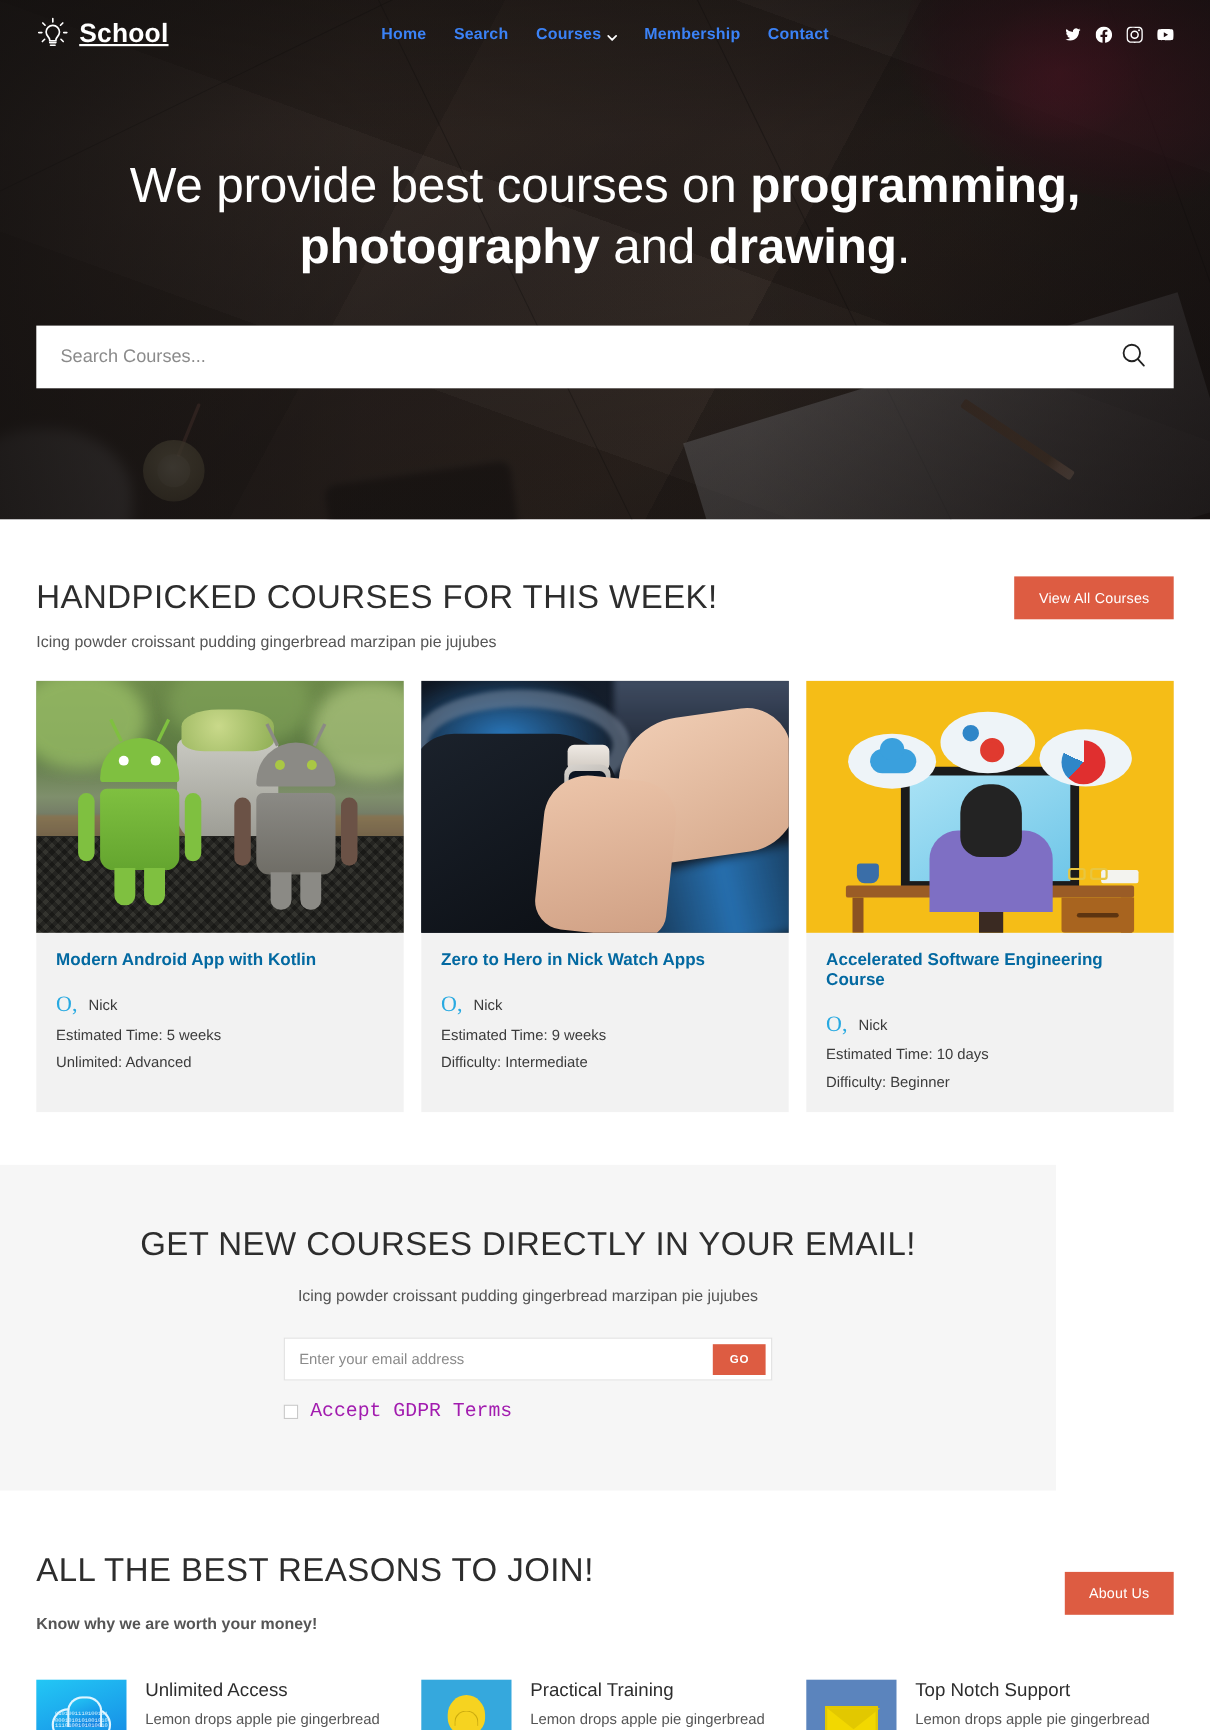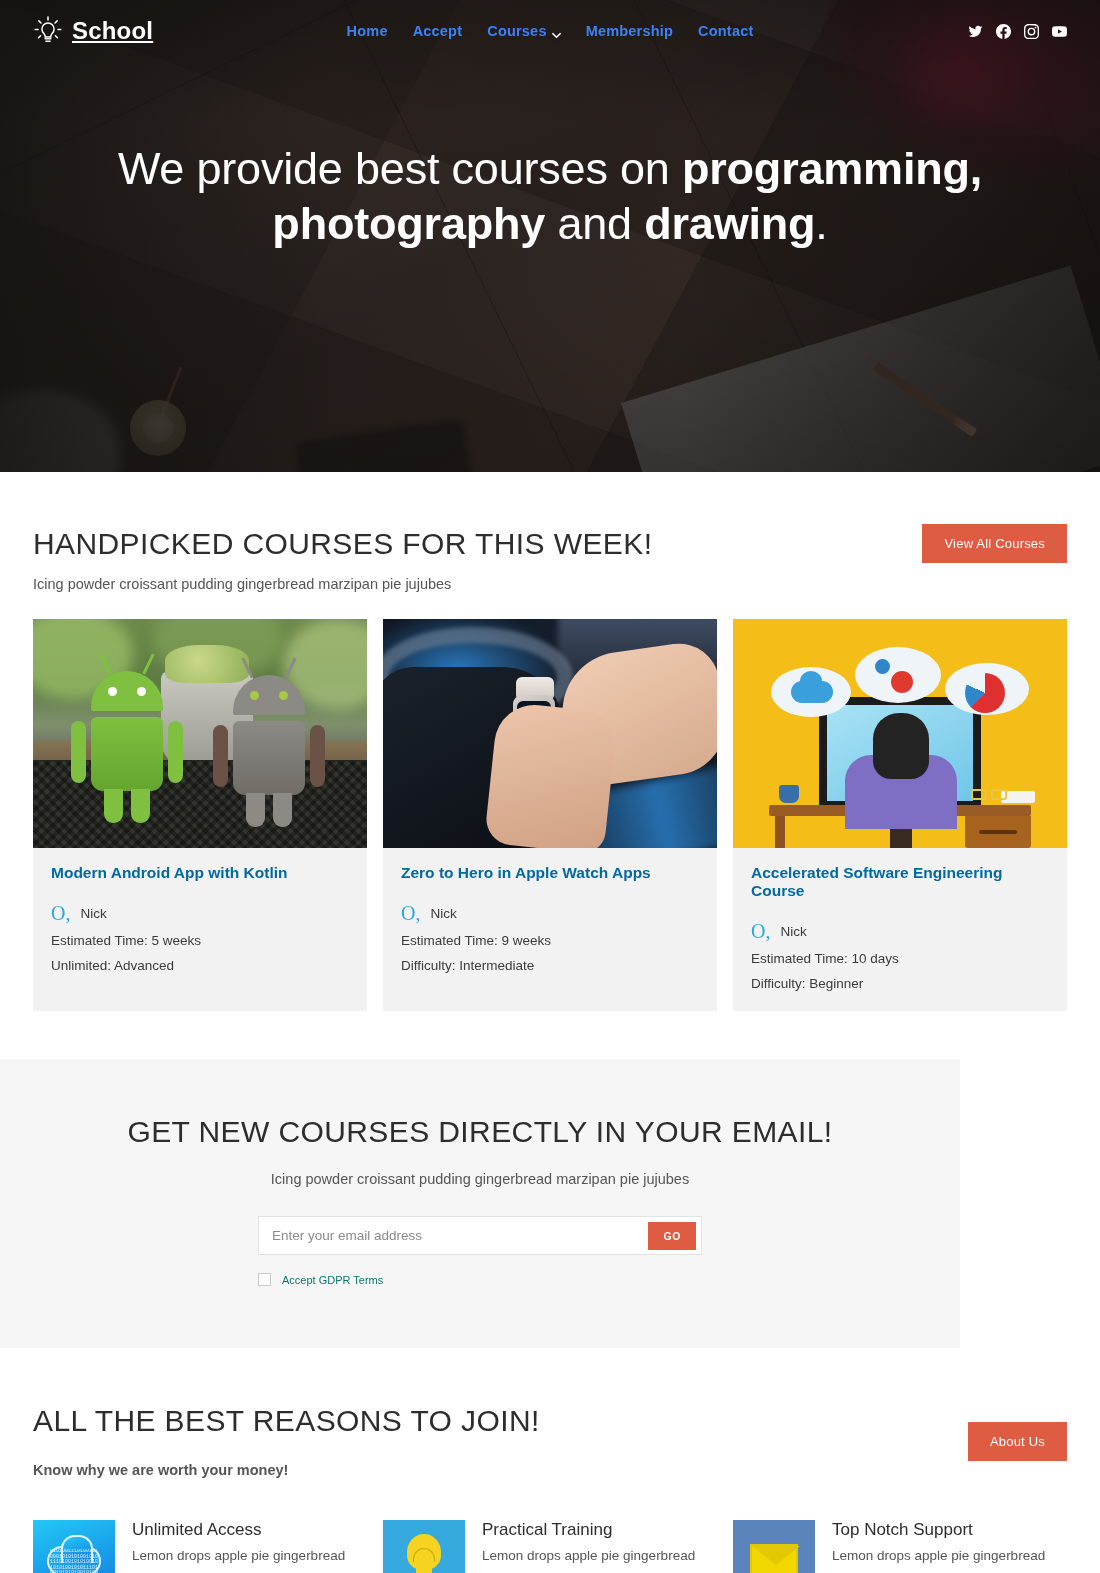--- a/index.html
+++ b/index.html
@@ -324,21 +324,21 @@
   .nl-go{
     background:#dd5c42;color:#fff;border:0;cursor:pointer;font-family:inherit;font-weight:700;
     font-size:10.5px;letter-spacing:.6px;padding:8px 15px;
   }
   .nl-check{
     margin:18px auto 0;width:444px;display:flex;align-items:center;gap:11px;
   }
   .nl-check .box{
     width:13px;height:13px;border:1px solid #c9c9c9;background:#fff;display:block;cursor:pointer;
   }
-  .nl-check label{font-size:11px;color:#0f766e;cursor:pointer;}
+  .nl-check label{font-size:18px;color:#a21caf;cursor:pointer;font-family:Liberation Mono, monospace;}
 
   
   .reasons{padding-top:56px;padding-bottom:0;}
   .reasons .sec-head{align-items:center;}
   .reasons .rhead-left{flex:1;}
   .features{display:flex;gap:16px;margin-top:42px;}
   .feature{width:334px;display:flex;gap:17px;}
   .f-icon{width:82px;height:82px;flex:0 0 82px;position:relative;overflow:hidden;}
   .f-title{font-size:17px;font-weight:400;color:#2d2d2d;}
   .f-text{font-size:13.5px;color:#555;line-height:1.95;margin-top:3px;}
@@ -404,21 +404,21 @@
         </svg>
       </span>
       <span class="brand-name">School</span>
     </a>
 
     <div class="mainnav">
       <a href="#">
           <span>Home</span>
         </a>
       <a href="#">
-          <span>Accept</span>
+          <span>Search</span>
         </a>
       <a href="#">
         <span>Courses</span>
         <span class="caret">
           <svg viewBox="0 0 10 10">
               <path d="M1 3l4 4 4-4" fill="none" stroke="#fff" stroke-width="1.8" stroke-linecap="round" stroke-linejoin="round"></path>
             </svg>
         </span>
       </a>
       <a href="#">
@@ -454,20 +454,31 @@
       </a>
     </div>
   </nav>
 
   <div class="hero-inner">
     <h1 class="hero-title">
       <span>We provide best courses on </span><b>programming,</b><br>
       <b>photography</b><span> and </span><b>drawing</b><span>.</span>
     </h1>
 
+    <div class="search-wrap">
+      <input class="search-input" type="text" placeholder="Search Courses..." value="" style="">
+      <button class="search-btn">
+        <span>
+          <svg viewBox="0 0 24 24">
+              <circle cx="10.5" cy="10.5" r="7.2"></circle>
+              <path d="M15.8 15.8L21 21.4" stroke-linecap="round"></path>
+            </svg>
+        </span>
+      </button>
+    </div>
   </div>
 </header>
 
 <section class="section courses">
   <div class="sec-head">
     <h2 class="sec-title">HANDPICKED COURSES FOR THIS WEEK!</h2>
     <button class="btn-accent">View All Courses</button>
   </div>
   <p class="sec-sub">Icing powder croissant pudding gingerbread marzipan pie jujubes</p>
 
@@ -528,21 +539,21 @@
         <div class="blue2"></div>
         <div class="sleeve"></div>
         <div class="hand-back"></div>
         <div class="strap"></div>
         <div class="watchcase"></div>
         <div class="watchface"></div>
         <div class="watchnum">97</div>
         <div class="hand-front"></div>
       </div>
       <div class="card-body">
-        <h3 class="card-title">Zero to Hero in Apple Watch Apps</h3>
+        <h3 class="card-title">Zero to Hero in Nick Watch Apps</h3>
         <div class="card-author">
           <span class="broken-img">O,</span>
           <span class="author-name">Nick</span>
         </div>
         <div class="card-meta">Estimated Time: 9 weeks</div>
         <div class="card-meta">Difficulty: Intermediate</div>
       </div>
     </article>
 
     <article class="card">

